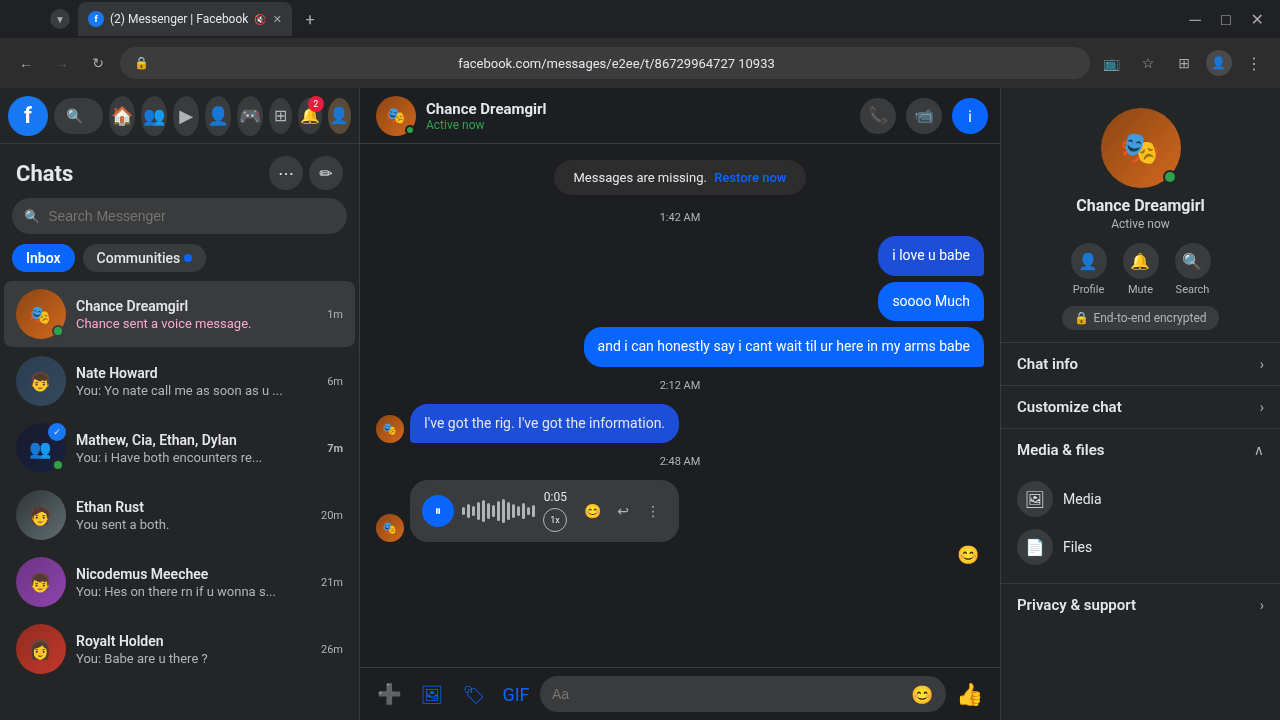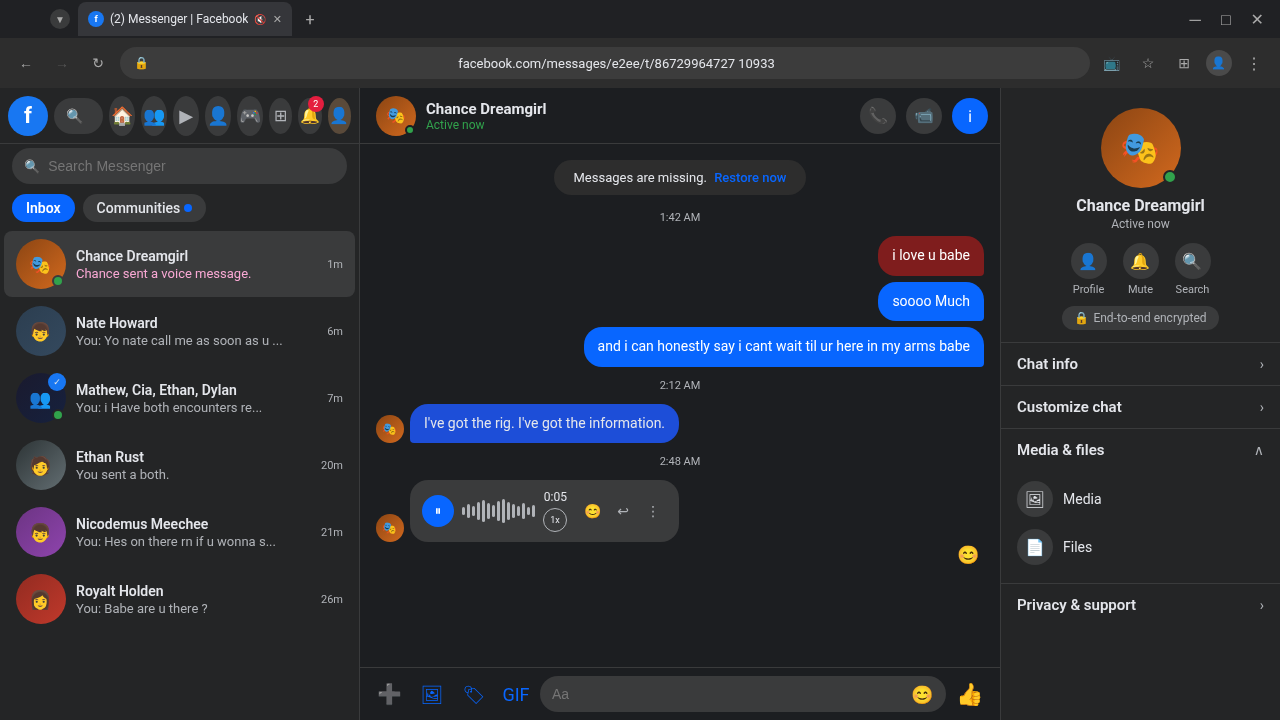--- a/index.html
+++ b/index.html
@@ -57,20 +57,27 @@
         <div style="width:40px; height:40px; border-radius:50%; background:#3a3b3c; display:flex; align-items:center; justify-content:center; font-size:18px; cursor:pointer; color:#b0b3b8;">👤</div>
         <div style="width:40px; height:40px; border-radius:50%; background:#3a3b3c; display:flex; align-items:center; justify-content:center; font-size:18px; cursor:pointer; color:#b0b3b8;">🎮</div>
         <div style="width:36px; height:36px; border-radius:50%; background:#3a3b3c; display:flex; align-items:center; justify-content:center; font-size:16px; cursor:pointer; color:#b0b3b8;">⊞</div>
         <div style="width:36px; height:36px; border-radius:50%; background:#3a3b3c; display:flex; align-items:center; justify-content:center; font-size:16px; cursor:pointer; position:relative;">
           🔔
           <div style="position:absolute; top:-2px; right:-2px; background:#e41e3f; color:white; font-size:9px; width:16px; height:16px; border-radius:50%; display:flex; align-items:center; justify-content:center;">2</div>
         </div>
         <div style="width:36px; height:36px; border-radius:50%; background:#5a4a3a; display:flex; align-items:center; justify-content:center; font-size:16px; color:#e4e6eb; cursor:pointer;">👤</div>
       </div>
 
+      <div style="padding:12px 16px 4px; display:flex; align-items:center; justify-content:space-between; flex-shrink:0;">
+        <span style="font-size:22px; font-weight:700; color:#e4e6eb;">Chats</span>
+        <div style="display:flex; gap:6px;">
+          <div style="width:34px; height:34px; border-radius:50%; background:#3a3b3c; display:flex; align-items:center; justify-content:center; cursor:pointer; font-size:16px; color:#e4e6eb;">⋯</div>
+          <div style="width:34px; height:34px; border-radius:50%; background:#3a3b3c; display:flex; align-items:center; justify-content:center; cursor:pointer; font-size:16px; color:#e4e6eb;">✏</div>
+        </div>
+      </div>
 
       <div style="margin:4px 12px 6px; background:#3a3b3c; border-radius:20px; height:36px; display:flex; align-items:center; padding:0 12px; gap:8px; flex-shrink:0;">
         <span style="color:#b0b3b8; font-size:13px;">🔍</span>
         <input style="background: transparent; border: none; outline: none; color: rgb(228, 230, 235); font-size: 14px; flex: 1 1 0%; width: 100%;" placeholder="Search Messenger">
       </div>
 
       <div style="display:flex; padding:4px 12px 8px; gap:8px; flex-shrink:0;">
         <div style="padding:6px 14px; border-radius:16px; font-size:14px; font-weight:600; cursor:pointer; background:#0866ff; color:white;">Inbox</div>
         <div style="padding:6px 14px; border-radius:16px; font-size:14px; font-weight:500; cursor:pointer; background:#3a3b3c; color:#e4e6eb; display:flex; align-items:center; gap:4px;">
           <span>Communities</span>
@@ -105,21 +112,21 @@
           <div style="display:flex; align-items:center; padding:8px 12px; gap:10px; cursor:pointer; border-radius:8px; margin:1px 4px;">
             <div style="width:50px; height:50px; border-radius:50%; background:linear-gradient(135deg, #1a1a2e, #16213e); flex-shrink:0; position:relative; display:flex; align-items:center; justify-content:center; font-size:18px;">
               👥
               <div style="position:absolute; bottom:2px; right:2px; width:12px; height:12px; border-radius:50%; background:#31a24c; border:2px solid #242526;"></div>
               <div style="position:absolute; top:0; right:0; width:18px; height:18px; border-radius:50%; background:#1877f2; display:flex; align-items:center; justify-content:center; font-size:9px;">✓</div>
             </div>
             <div style="flex:1; min-width:0;">
               <div style="font-size:14px; font-weight:600; color:#e4e6eb;">Mathew, Cia, Ethan, Dylan</div>
               <div style="font-size:13px; color:#b0b3b8; white-space:nowrap; overflow:hidden; text-overflow:ellipsis; margin-top:2px;">You: i Have both encounters re...</div>
             </div>
-            <span style="font-size:11px; color:#b0b3b8;">7m</span>
+            <span style="font-size:11px; color:#b0b3b8;font-weight:bold;">7m</span>
           </div>
 
           <div style="display:flex; align-items:center; padding:8px 12px; gap:10px; cursor:pointer; border-radius:8px; margin:1px 4px;">
             <div style="width:50px; height:50px; border-radius:50%; background:linear-gradient(135deg, #2d3436, #636e72); flex-shrink:0; display:flex; align-items:center; justify-content:center; font-size:18px;">🧑</div>
             <div style="flex:1; min-width:0;">
               <div style="font-size:14px; font-weight:600; color:#e4e6eb;">Ethan Rust</div>
               <div style="font-size:13px; color:#b0b3b8; white-space:nowrap; overflow:hidden; text-overflow:ellipsis; margin-top:2px;">You sent a both.</div>
             </div>
             <span style="font-size:11px; color:#b0b3b8;">20m</span>
           </div>
@@ -165,21 +172,21 @@
       <div style="flex:1; overflow-y:auto; padding:12px 16px; display:flex; flex-direction:column; gap:6px; position:relative;">
 
         <div style="background:#2d2d2d; border-radius:20px; padding:10px 20px; text-align:center; font-size:13px; color:#e4e6eb; align-self:center; margin:4px 0;">
           <span>Messages are missing.</span>
           <a href="#" style="color:#0866ff; text-decoration:none; font-weight:500; margin-left:4px;">Restore now</a>
         </div>
 
         <div style="text-align:center; font-size:11px; color:#b0b3b8; margin:6px 0;">1:42 AM</div>
 
         <div style="display:flex; justify-content:flex-end; gap:6px;">
-          <div style="background:#7f1d1d; color:white; padding:10px 14px; border-radius:18px; border-bottom-right-radius:4px; font-size:14px; line-height:1.4; max-width:70%;">i love u babe</div>
+          <div style="background:#1d4ed8; color:white; padding:10px 14px; border-radius:18px; border-bottom-right-radius:4px; font-size:14px; line-height:1.4; max-width:70%;">i love u babe</div>
         </div>
 
         <div style="display:flex; justify-content:flex-end; gap:6px;">
           <div style="background:#0866ff; color:white; padding:10px 14px; border-radius:18px; border-bottom-right-radius:4px; font-size:14px; line-height:1.4; max-width:70%;">soooo Much</div>
         </div>
 
         <div style="display:flex; justify-content:flex-end; gap:6px;">
           <div style="background:#0866ff; color:white; padding:10px 14px; border-radius:18px; border-bottom-right-radius:4px; font-size:14px; line-height:1.4; max-width:70%;">and i can honestly say i cant wait til ur here  in my arms babe</div>
         </div>
 

